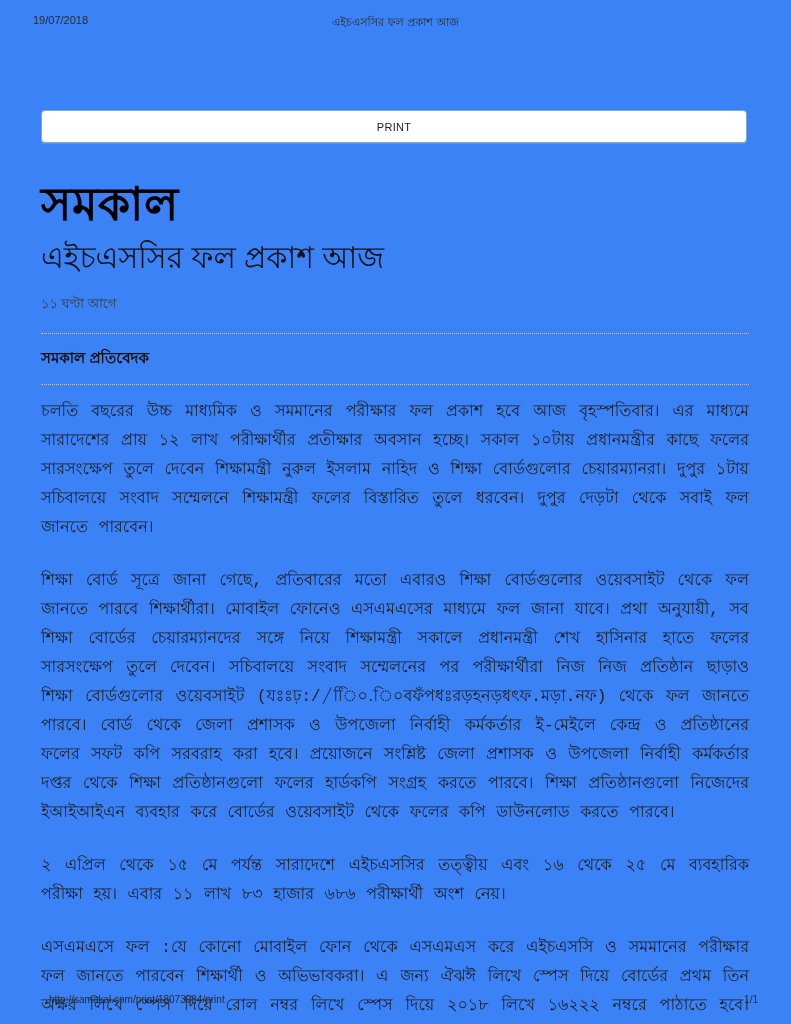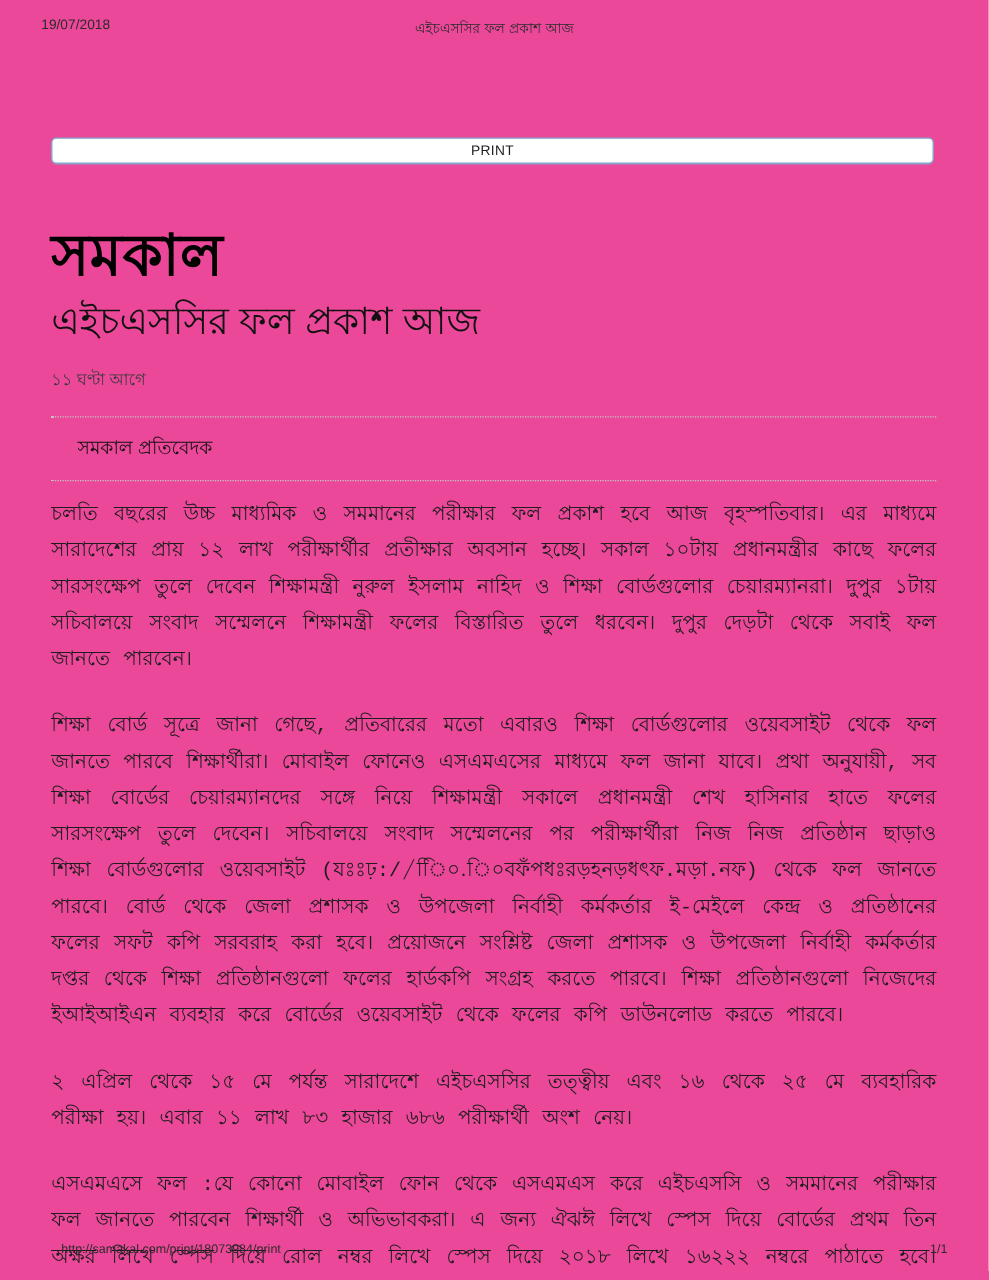--- a/index.html
+++ b/index.html
@@ -5,21 +5,21 @@
   * { margin: 0; padding: 0; box-sizing: border-box; }
   html, body { background: #ffffff; }
   body {
     font-family: "Liberation Sans", "DejaVu Sans", sans-serif;
     color: #1d1d1d;
   }
   .page {
     position: relative;
     width: 791px;
     height: 1024px;
-    background: #ec4899;
+    background: #3b82f6;
     overflow: hidden;
   }
   
   .chrome-header {
     position: absolute;
     top: 14px;
     left: 33px;
     right: 33px;
     height: 16px;
     font-size: 11px;
@@ -31,21 +31,21 @@
     left: 0; right: 0; top: 0;
     text-align: center;
     font-family: "DejaVu Sans", sans-serif;
   }
   
   .print-btn {
     position: absolute;
     top: 110px;
     left: 41px;
     width: 706px;
-    height: 21px;
+    height: 33px;
     background: #ffffff;
     border: 1px solid #7ca9cf;
     border-radius: 4px;
     box-shadow: 0 1px 0 rgba(124,169,207,0.45);
     font-family: "Liberation Sans", "DejaVu Sans", sans-serif;
     font-size: 11px;
     color: #1d1d1d;
     letter-spacing: 0.3px;
     cursor: pointer;
   }
@@ -79,23 +79,22 @@
   .divider {
     border: none;
     border-top: 1px dotted #c3c3c3;
     height: 0;
   }
   .divider-1 { margin-top: 18px; }
   .divider-2 { margin-top: 13px; }
   .byline {
     margin-top: 12px;
     font-size: 15px;
-    font-weight: 400;
+    font-weight: 700;
     color: #111111;
-    margin-left: 21px;
   }
   .body-text { margin-top: 13px; }
   .body-text p {
     font-size: 16px;
     line-height: 29px;
     text-align: justify;
     color: #1d1d1d;
     margin-bottom: 24px;
     word-spacing: 1px;
     font-family: Liberation Mono, monospace;

